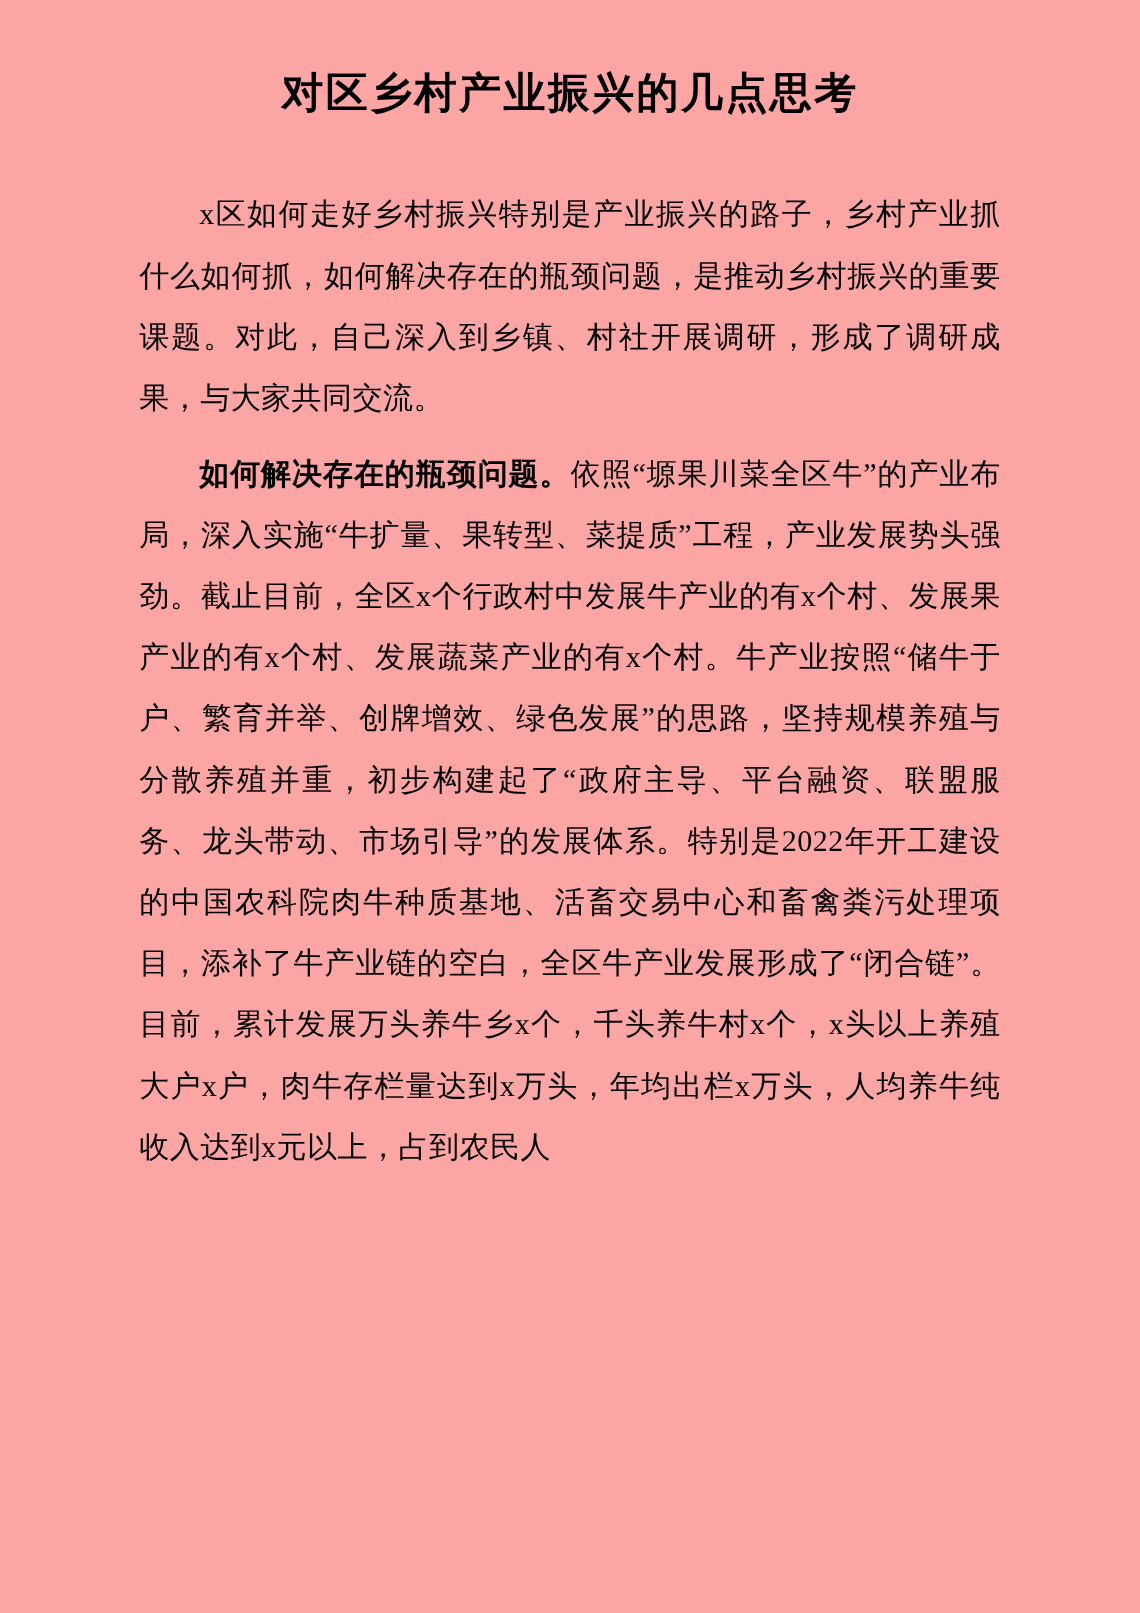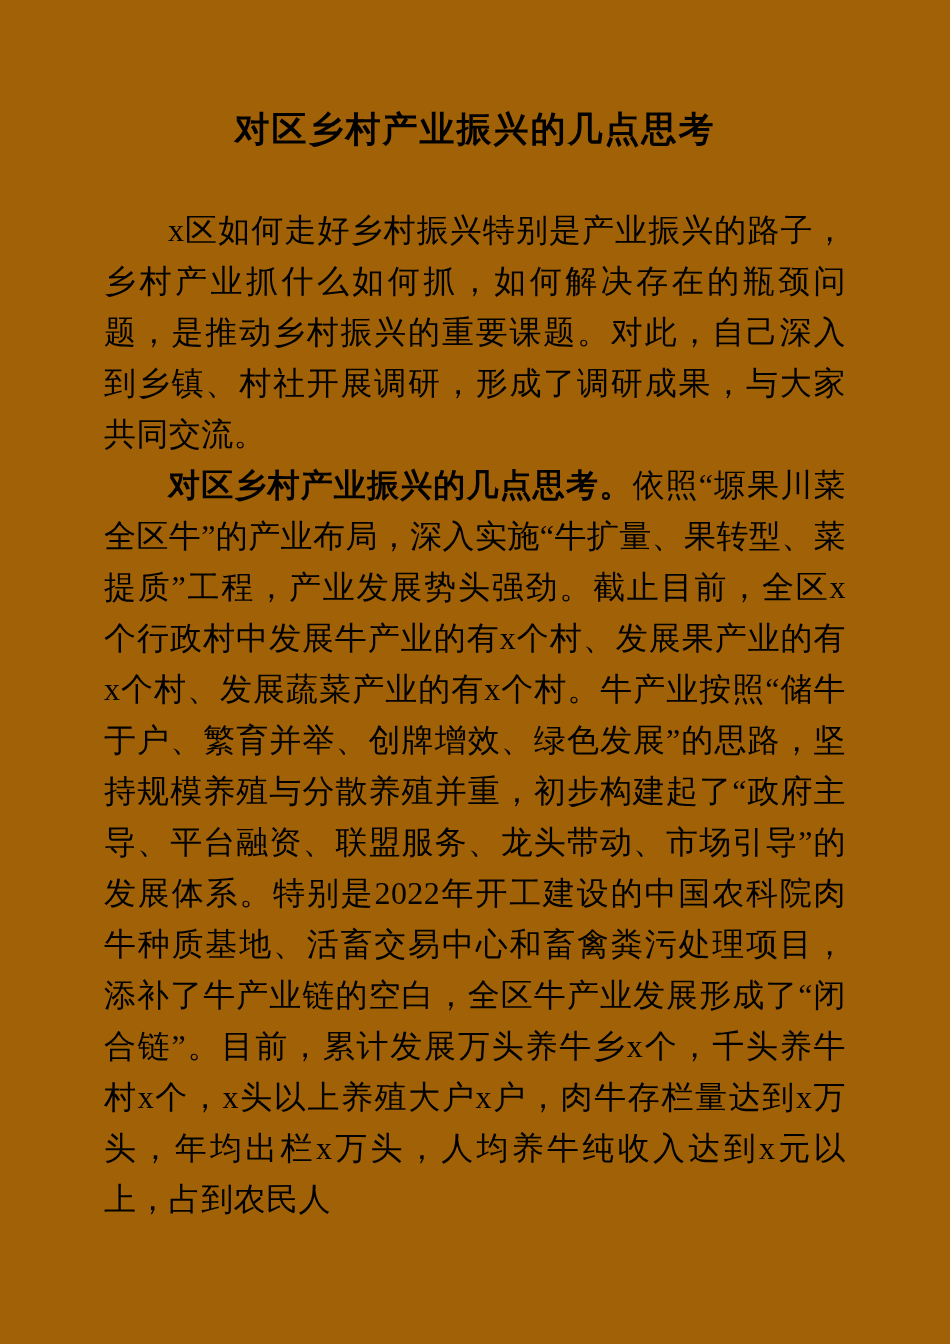--- a/index.html
+++ b/index.html
@@ -11,38 +11,38 @@
     width: 950px;
     height: 1344px;
     font-family: "Liberation Serif", "DejaVu Serif", serif;
     color: #000000;
     overflow: hidden;
   }
   .page {
     box-sizing: border-box;
     width: 950px;
     height: 1344px;
-    padding: 104px 104px 40px 104px;
-    background: #a16207;
+    padding: 53px 104px 40px 104px;
+    background: #fca5a5;
   }
   .doc-title {
     text-align: center;
     font-family: "Liberation Sans", "DejaVu Sans", sans-serif;
     font-weight: bold;
     font-size: 35px;
     letter-spacing: 2px;
     line-height: 1.4;
     margin: 0 0 52px 0;
   }
   .para {
-    font-size: 32px;
+    font-size: 25px;
     line-height: 51px;
     text-align: justify;
     text-justify: inter-ideograph;
-    margin: 0;
+    margin: 12px;
     text-indent: 2em;
     letter-spacing: 0.4px;
   }
   .heading {
     font-family: "Liberation Sans", "DejaVu Sans", sans-serif;
     font-weight: bold;
     font-size: 25.5px;
     line-height: 51px;
     margin: 0;
     text-indent: 2em;
@@ -57,15 +57,15 @@
 <body>
 
 <div class="page">
 
   <h1 class="doc-title">对区乡村产业振兴的几点思考</h1>
 
   <p class="para">x区如何走好乡村振兴特别是产业振兴的路子，乡村产业抓什么如何抓，如何解决存在的瓶颈问题，是推动乡村振兴的重要课题。对此，自己深入到乡镇、村社开展调研，形成了调研成果，与大家共同交流。</p>
 
 
 
-  <p class="para"><span class="lead">对区乡村产业振兴的几点思考。</span><span>依照“塬果川菜全区牛”的产业布局，深入实施“牛扩量、果转型、菜提质”工程，产业发展势头强劲。截止目前，全区x个行政村中发展牛产业的有x个村、发展果产业的有x个村、发展蔬菜产业的有x个村。牛产业按照“储牛于户、繁育并举、创牌增效、绿色发展”的思路，坚持规模养殖与分散养殖并重，初步构建起了“政府主导、平台融资、联盟服务、龙头带动、市场引导”的发展体系。特别是2022年开工建设的中国农科院肉牛种质基地、活畜交易中心和畜禽粪污处理项目，添补了牛产业链的空白，全区牛产业发展形成了“闭合链”。目前，累计发展万头养牛乡x个，千头养牛村x个，x头以上养殖大户x户，肉牛存栏量达到x万头，年均出栏x万头，人均养牛纯收入达到x元以上，占到农民人</span></p>
+  <p class="para"><span class="lead">如何解决存在的瓶颈问题。</span><span>依照“塬果川菜全区牛”的产业布局，深入实施“牛扩量、果转型、菜提质”工程，产业发展势头强劲。截止目前，全区x个行政村中发展牛产业的有x个村、发展果产业的有x个村、发展蔬菜产业的有x个村。牛产业按照“储牛于户、繁育并举、创牌增效、绿色发展”的思路，坚持规模养殖与分散养殖并重，初步构建起了“政府主导、平台融资、联盟服务、龙头带动、市场引导”的发展体系。特别是2022年开工建设的中国农科院肉牛种质基地、活畜交易中心和畜禽粪污处理项目，添补了牛产业链的空白，全区牛产业发展形成了“闭合链”。目前，累计发展万头养牛乡x个，千头养牛村x个，x头以上养殖大户x户，肉牛存栏量达到x万头，年均出栏x万头，人均养牛纯收入达到x元以上，占到农民人</span></p>
 
 </div>
 
 </body></html>

